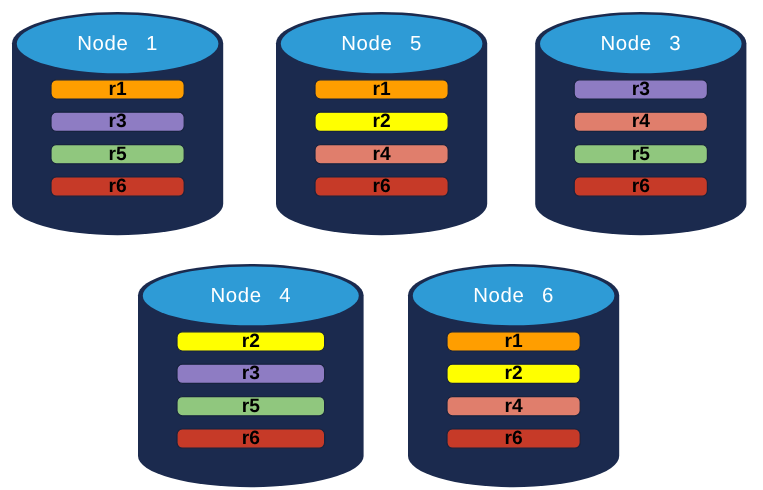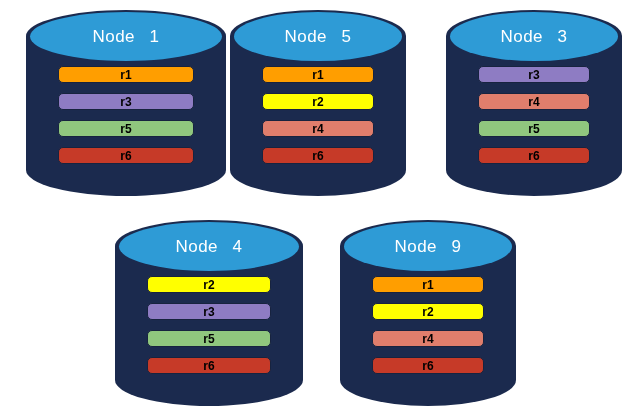--- a/index.html
+++ b/index.html
@@ -60,32 +60,32 @@
   .replica-bar {
     height: 15px;
     border-radius: 5px;
     border: 1px solid #17233F;
     display: flex;
     align-items: center;
     justify-content: center;
   }
   .replica-label {
     color: var(--replica-label-color, #000);
-    font-size: 12px;
+    font-size: 16px;
     font-weight: bold;
     line-height: 1;
     user-select: none;
   }
 </style>
 </head>
 <body>
 
 <div class="canvas">
 
-    <div class="cylinder" style="left: 26px; top: 10px; padding-left: 24px;">
+    <div class="cylinder" style="left: 10px; top: 10px;">
       <div class="silhouette"></div>
       <div class="top-ellipse">
         <span class="node-label">Node 1</span>
       </div>
       <div class="bars">
         <div class="replica-bar" style="background: rgb(255, 158, 0); border-color: rgb(23, 35, 63);">
           <span class="replica-label">r1</span>
         </div>
         <div class="replica-bar" style="background: rgb(142, 124, 195); border-color: rgb(23, 35, 63);">
           <span class="replica-label">r3</span>
@@ -158,21 +158,21 @@
         </div>
         <div class="replica-bar" style="background: rgb(198, 58, 40); border-color: rgb(23, 35, 63);">
           <span class="replica-label">r6</span>
         </div>
       </div>
     </div>
 
     <div class="cylinder" style="left: 340px; top: 220px;">
       <div class="silhouette"></div>
       <div class="top-ellipse">
-        <span class="node-label">Node 9</span>
+        <span class="node-label">Node 6</span>
       </div>
       <div class="bars">
         <div class="replica-bar" style="background: rgb(255, 158, 0); border-color: rgb(23, 35, 63);">
           <span class="replica-label">r1</span>
         </div>
         <div class="replica-bar" style="background: rgb(255, 255, 0); border-color: rgb(23, 35, 63);">
           <span class="replica-label">r2</span>
         </div>
         <div class="replica-bar" style="background: rgb(224, 126, 108); border-color: rgb(23, 35, 63);">
           <span class="replica-label">r4</span>

